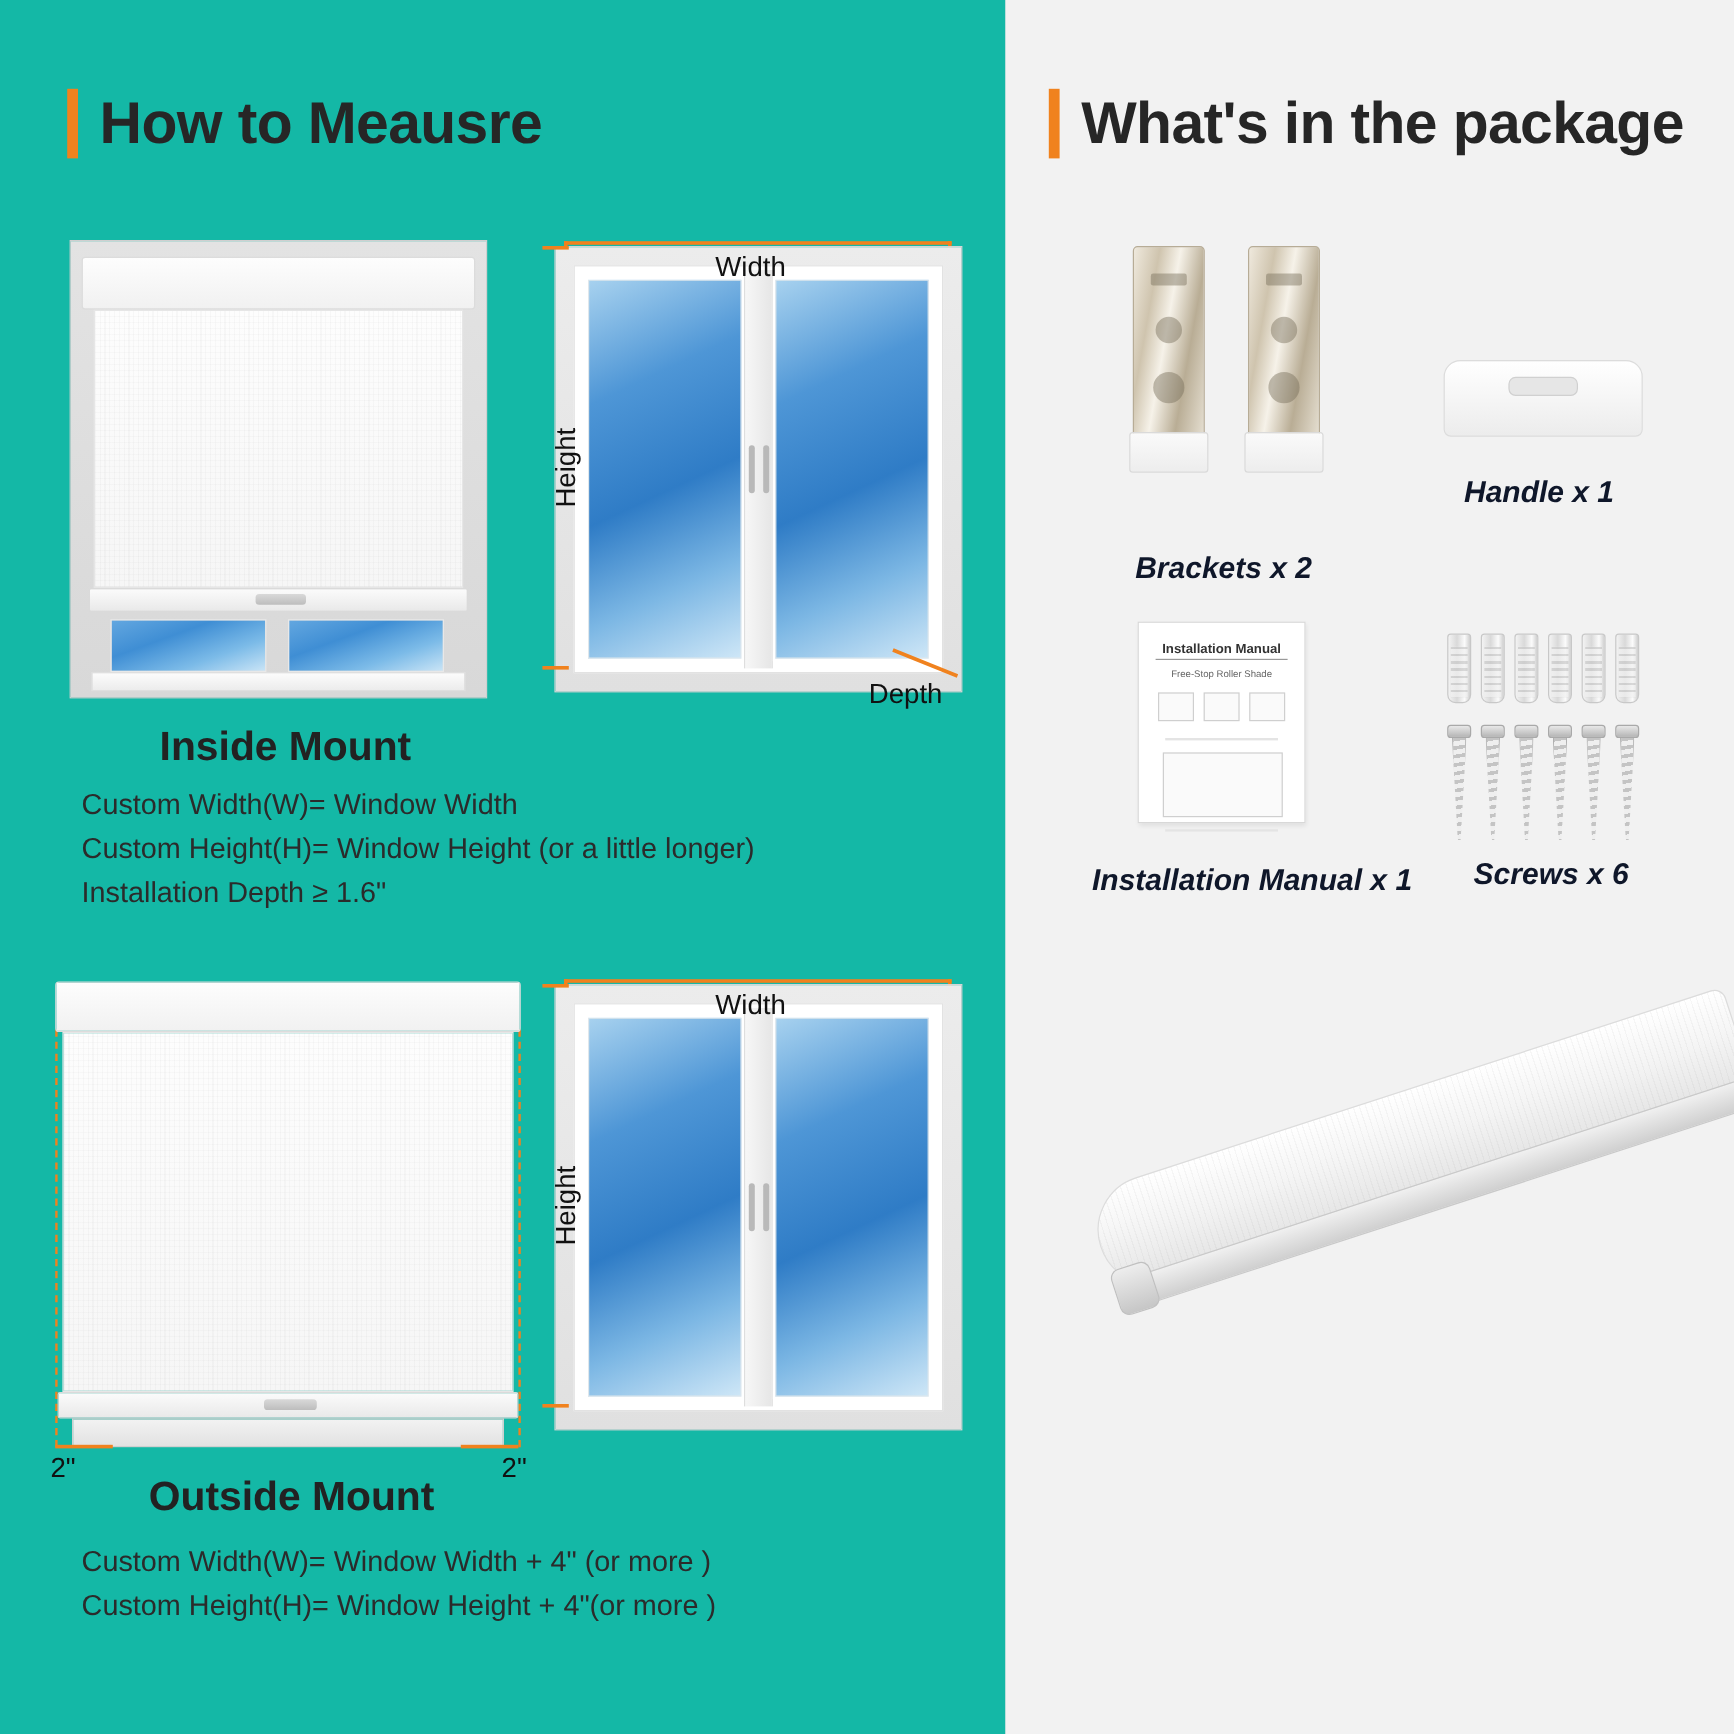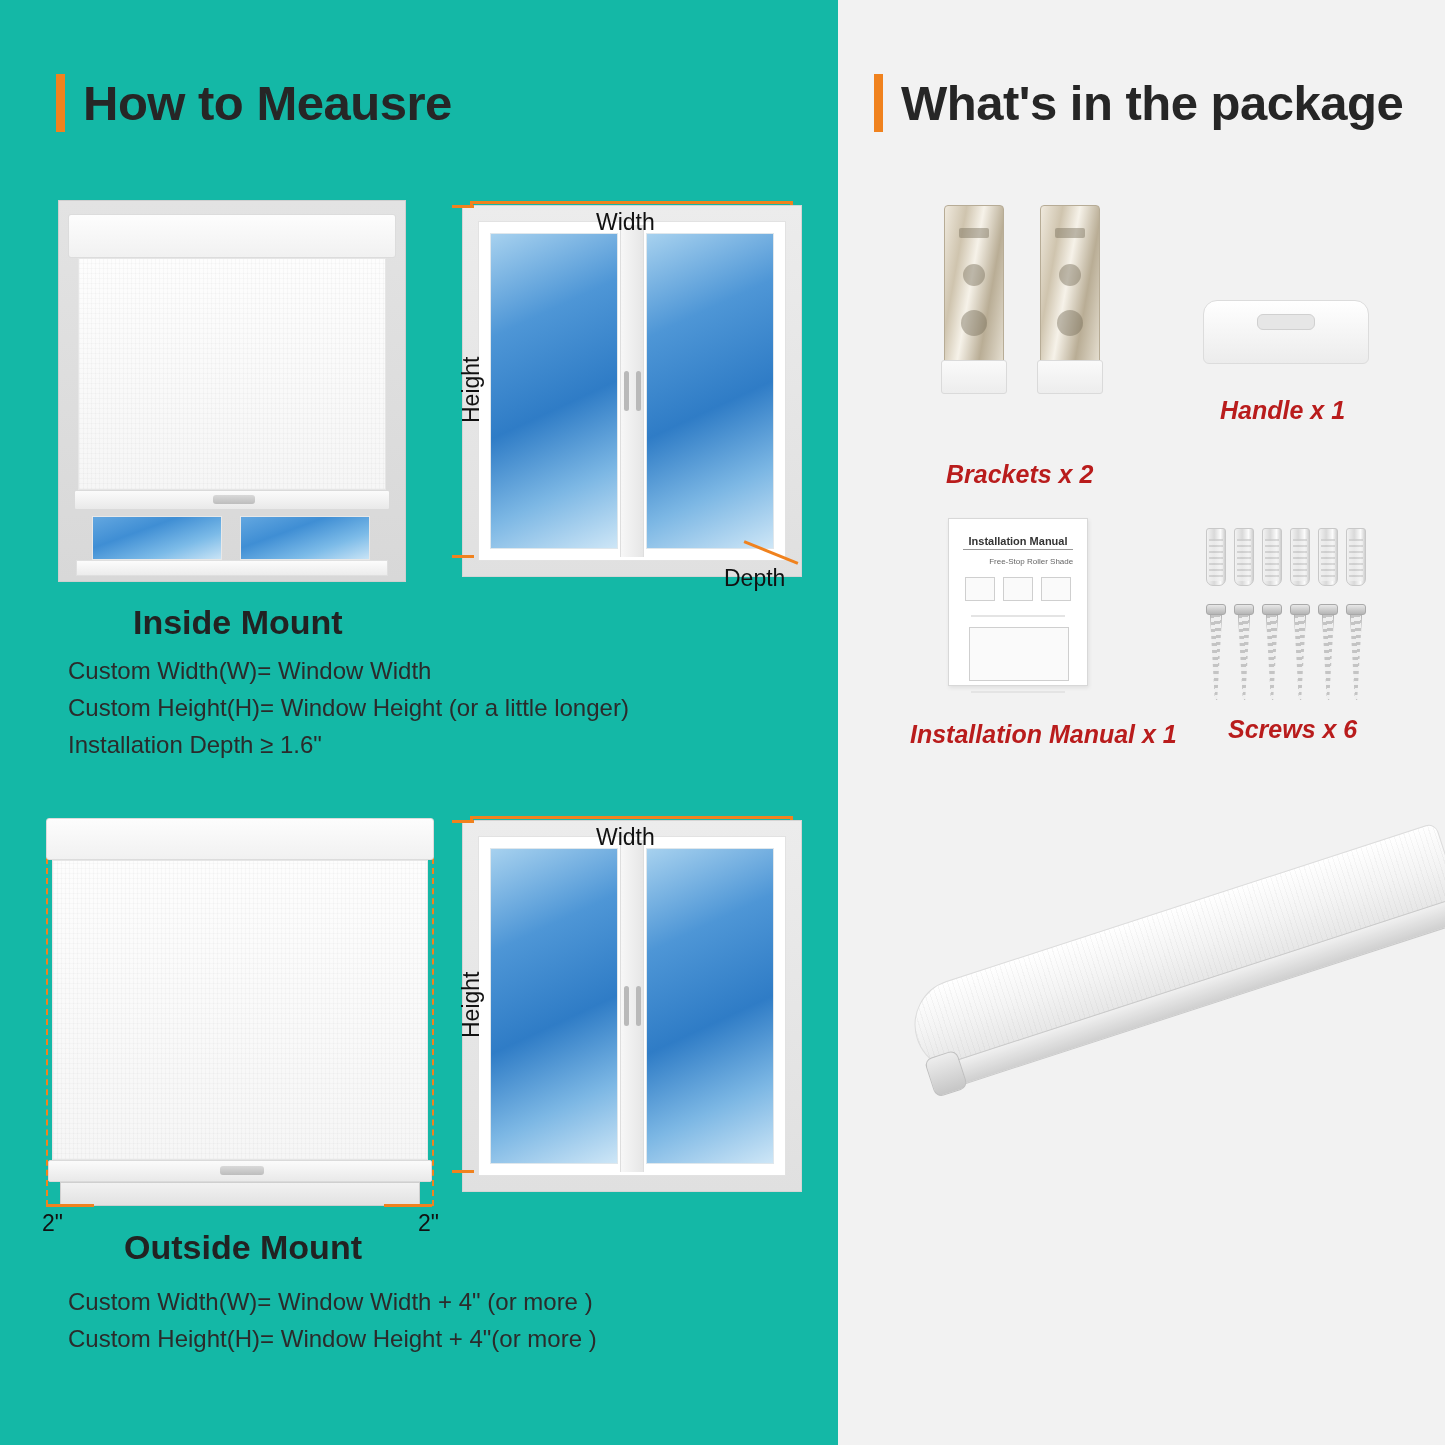--- a/index.html
+++ b/index.html
@@ -187,21 +187,21 @@
     white-space: nowrap;
   }
 
   
   .pkg-item { position: absolute; }
   .pkg-caption {
     position: absolute;
     font-size: 25px;
     font-weight: bold;
     font-style: italic;
-    color: #b91c1c;
+    color: #0f172a;
     white-space: nowrap;
   }
   .bracket {
     position: absolute;
     width: 60px; height: 170px;
     background: linear-gradient(100deg,#efe9dd 0%,#cfc4ae 25%,#f6f2e9 45%,#b9ad95 70%,#e8e2d5 100%);
     border: 1px solid #b7ac96;
     border-radius: 4px;
   }
   .bracket .slot {
@@ -244,21 +244,21 @@
     font-size: 11px;
     font-weight: bold;
     color: #333;
     border-bottom: 1px solid #999;
     padding-bottom: 2px;
   }
   .manual .m-sub {
     position: absolute;
     left: 10%; right: 10%;
     top: 38px;
-    text-align: right;
+    text-align: center;
     font-size: 8px;
     color: #666;
   }
   .manual .m-line {
     position: absolute;
     left: 16%; right: 16%;
     height: 2px;
     background: #e4e4e4;
   }
   .manual .m-box {

